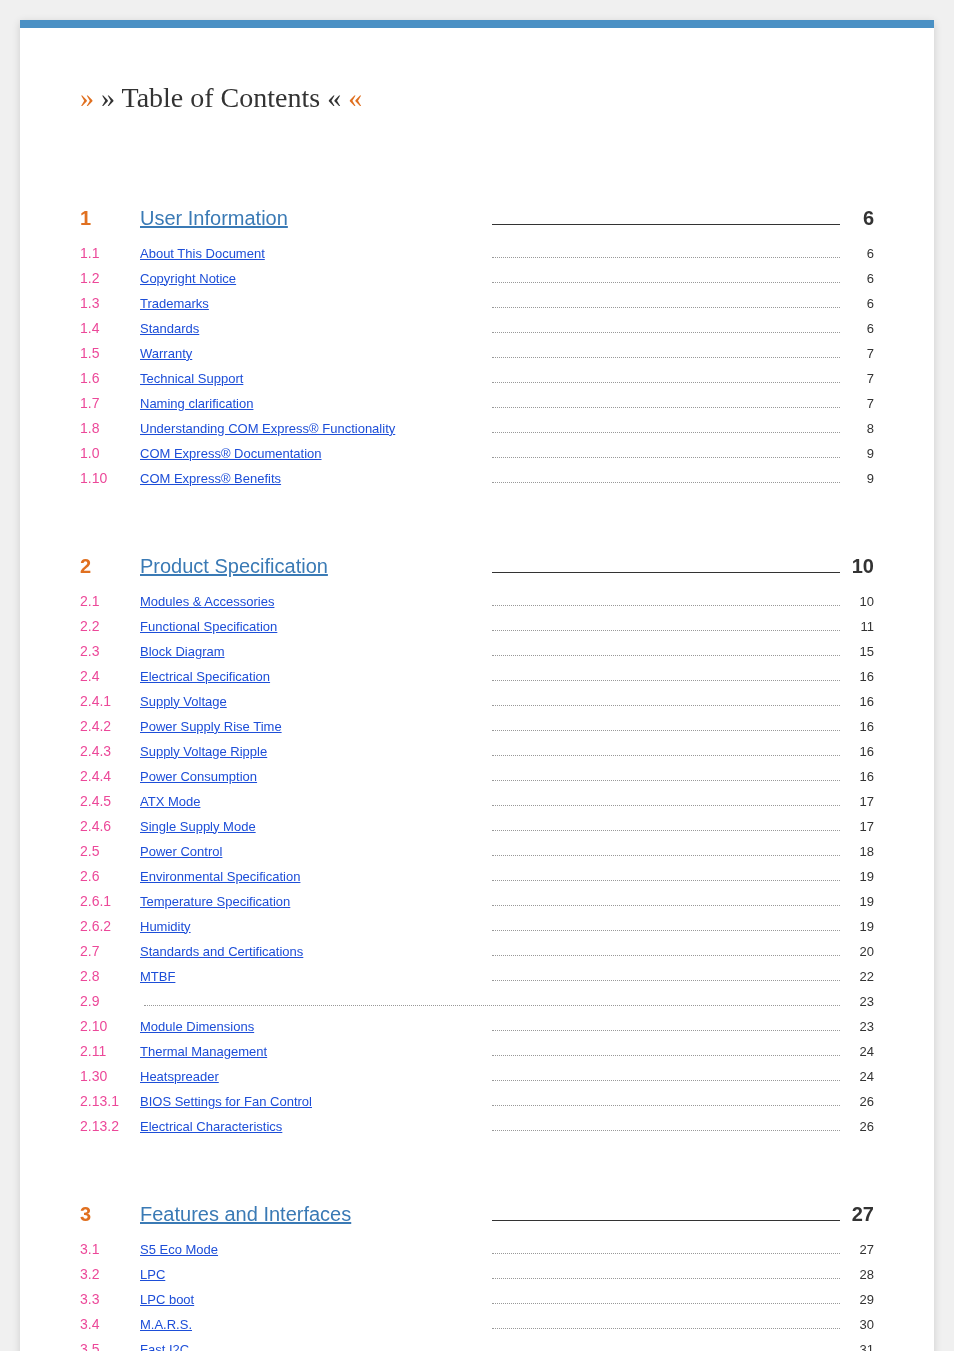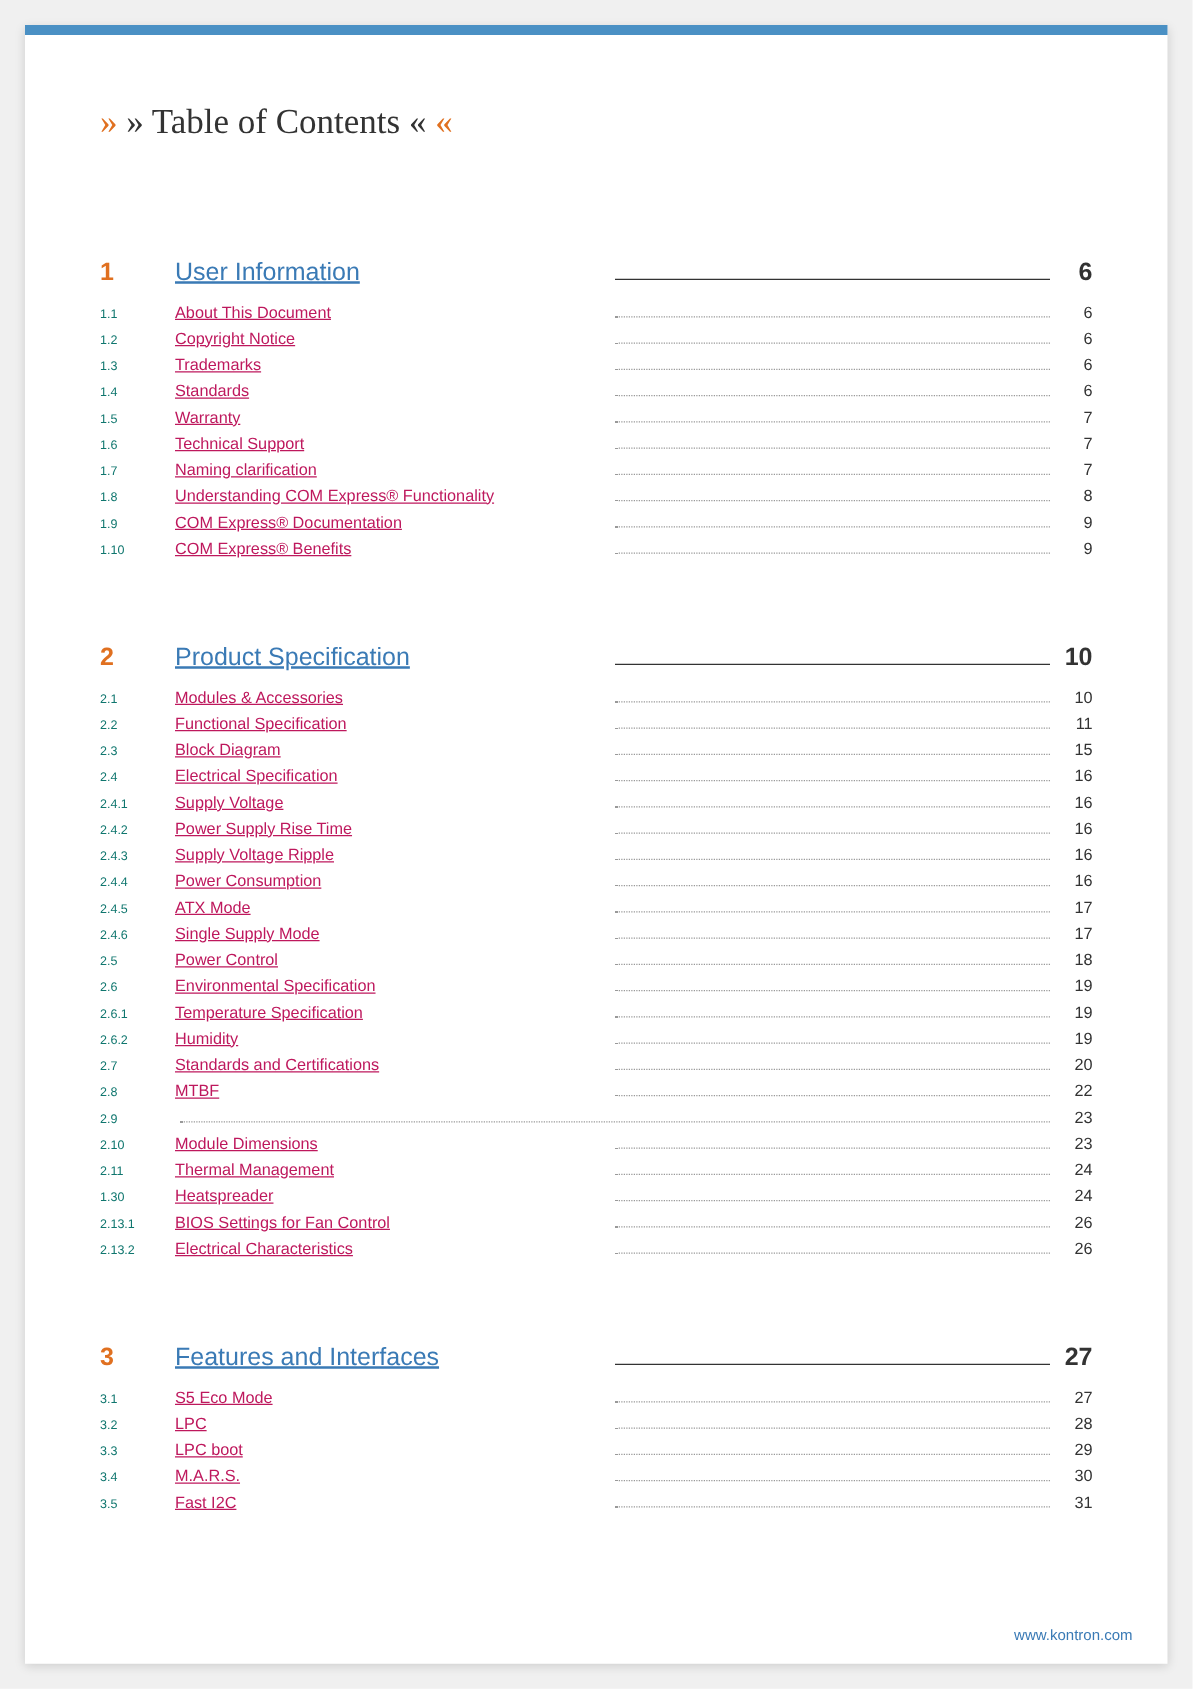--- a/index.html
+++ b/index.html
@@ -35,34 +35,34 @@
       margin-top: 30px;
       margin-bottom: 36px;
       font-family: Georgia, serif;
     }
     .page-title .guillemets {
       color: #e07020;
       font-weight: 400;
     }
     .toc-num {
       min-width: 60px;
-      color: #0f766e;
-      font-size: 10px;
+      color: #ec4899;
+      font-size: 14px;
       padding: 3px 0;
     }
     .toc-num.section-main {
       font-size: 20px;
       color: #e07020;
       font-weight: bold;
       padding-top: 14px;
       padding-bottom: 6px;
     }
     .toc-link {
       flex: 1;
-      color: #be185d;
+      color: #1d4ed8;
       text-decoration: underline;
       font-size: 13px;
       cursor: pointer;
     }
     .toc-link.section-main {
       font-size: 20px;
       color: #3a7ab5;
       text-decoration: underline;
       margin-top: 44px;
     }
@@ -166,21 +166,21 @@
         <span class="dot-leader"></span>
         <span class="toc-page">7</span>
       </div>
       <div class="toc-entry">
         <span class="toc-num">1.8</span>
         <a class="toc-link" href="#">Understanding COM Express® Functionality</a>
         <span class="dot-leader"></span>
         <span class="toc-page">8</span>
       </div>
       <div class="toc-entry">
-        <span class="toc-num">1.9</span>
+        <span class="toc-num">1.0</span>
         <a class="toc-link" href="#">COM Express® Documentation</a>
         <span class="dot-leader"></span>
         <span class="toc-page">9</span>
       </div>
       <div class="toc-entry">
         <span class="toc-num">1.10</span>
         <a class="toc-link" href="#">COM Express® Benefits</a>
         <span class="dot-leader"></span>
         <span class="toc-page">9</span>
       </div>

